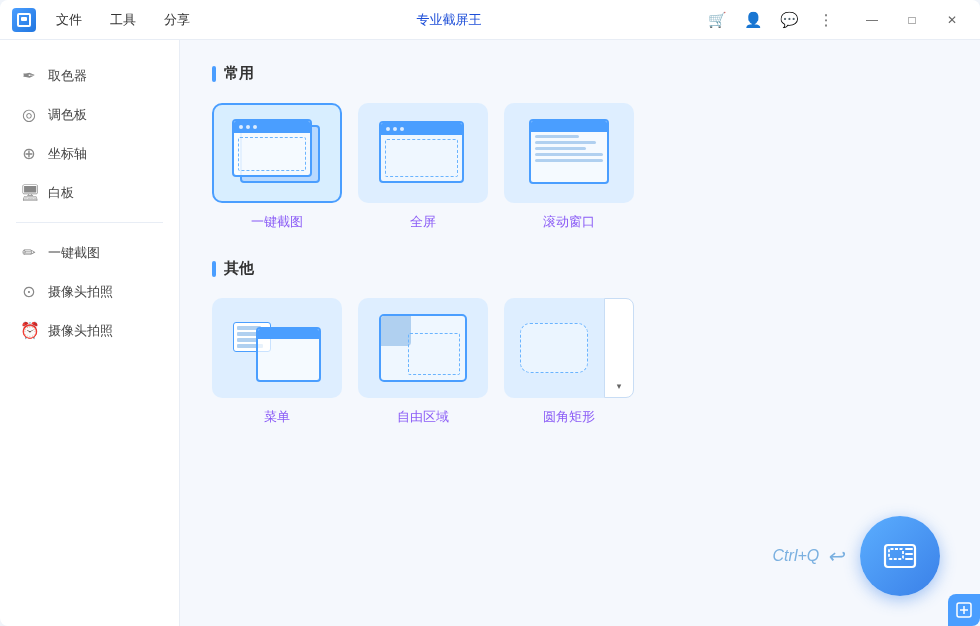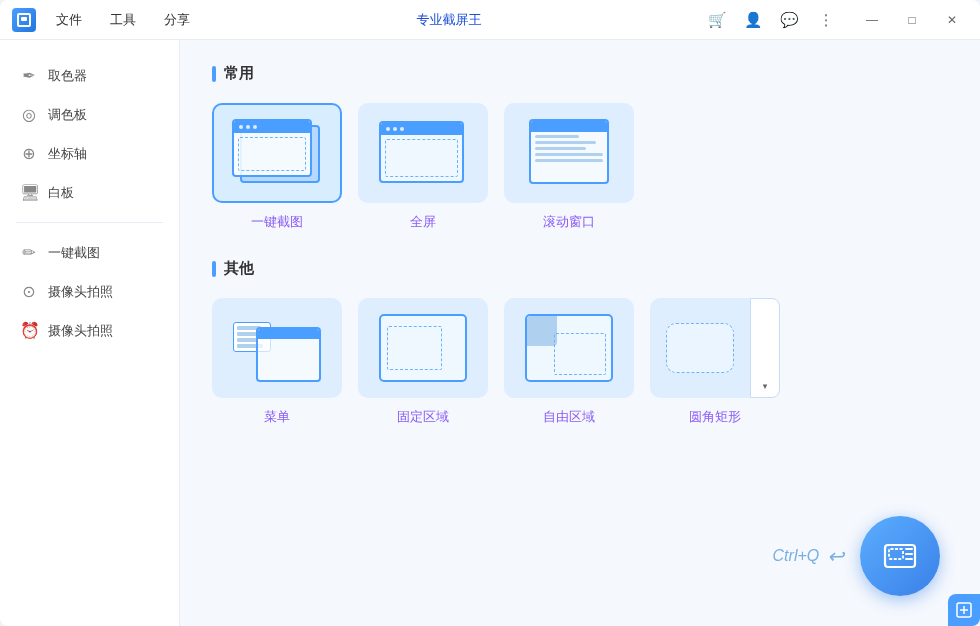--- a/index.html
+++ b/index.html
@@ -599,28 +599,20 @@
               <div class="menu-popup-line" style="width:85%"></div>
             </div>
             <div class="menu-win">
               <div class="menu-win-bar"></div>
             </div>
           </div>
         </div>
         <span class="card-label">菜单</span>
       </div>
 
-      <div class="card">
-        <div class="card-icon-box">
-          <div class="fixed-icon">
-            <div class="fixed-inner"></div>
-          </div>
-        </div>
-        <span class="card-label">固定区域</span>
-      </div>
 
 
       <div class="card">
         <div class="card-icon-box">
           <div style="width:88px;height:68px;border:2px solid #4a9eff;border-radius:5px;background:rgba(255,255,255,0.5);position:relative;overflow:hidden;display:flex;align-items:center;justify-content:center;">
             <div style="position:absolute;top:0;left:0;width:30px;height:30px;background:#b0d0f0;border-radius:0 0 4px 0;"></div>
             <div style="position:absolute;right:5px;bottom:5px;width:52px;height:42px;border:1.5px dashed #6ab4ff;border-radius:2px;"></div>
           </div>
         </div>
         <span class="card-label">自由区域</span>

